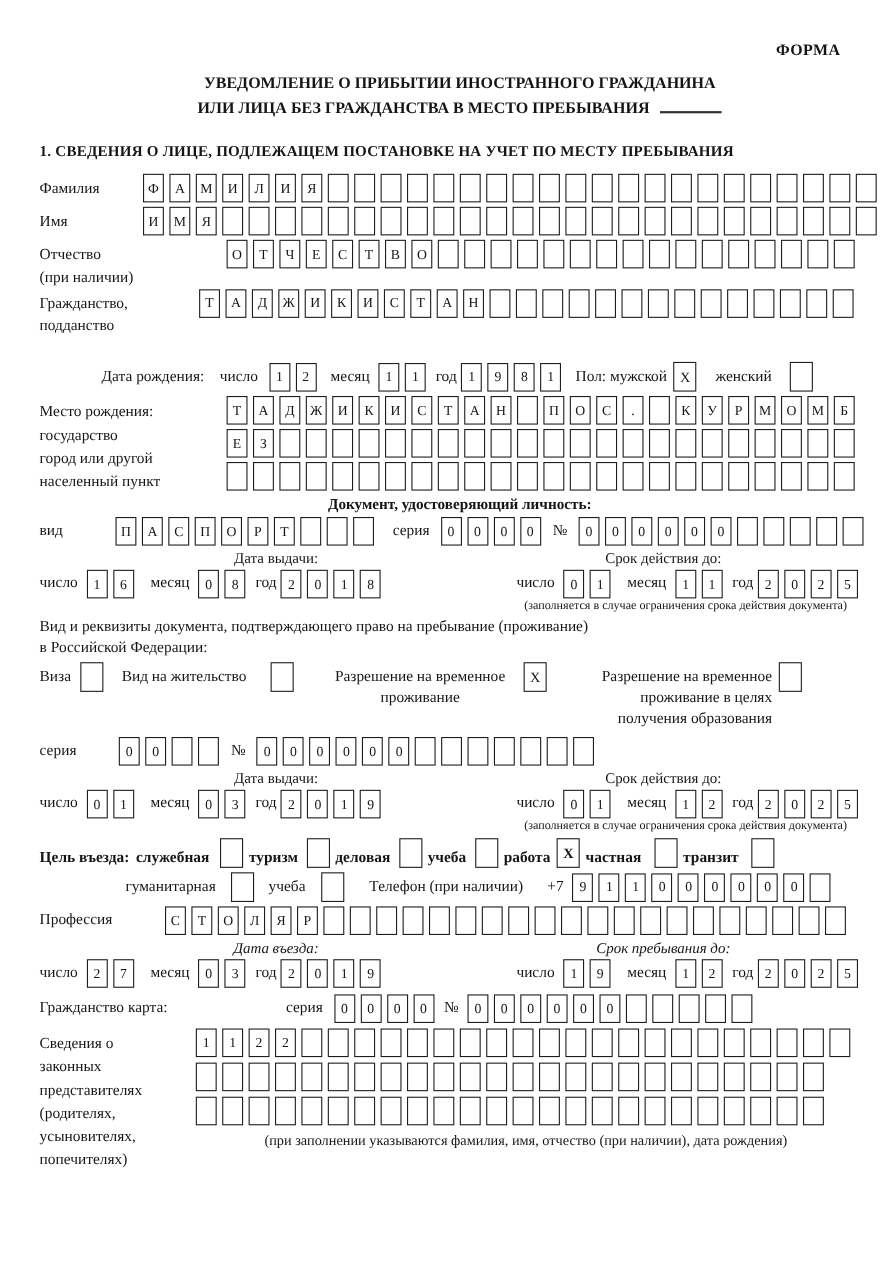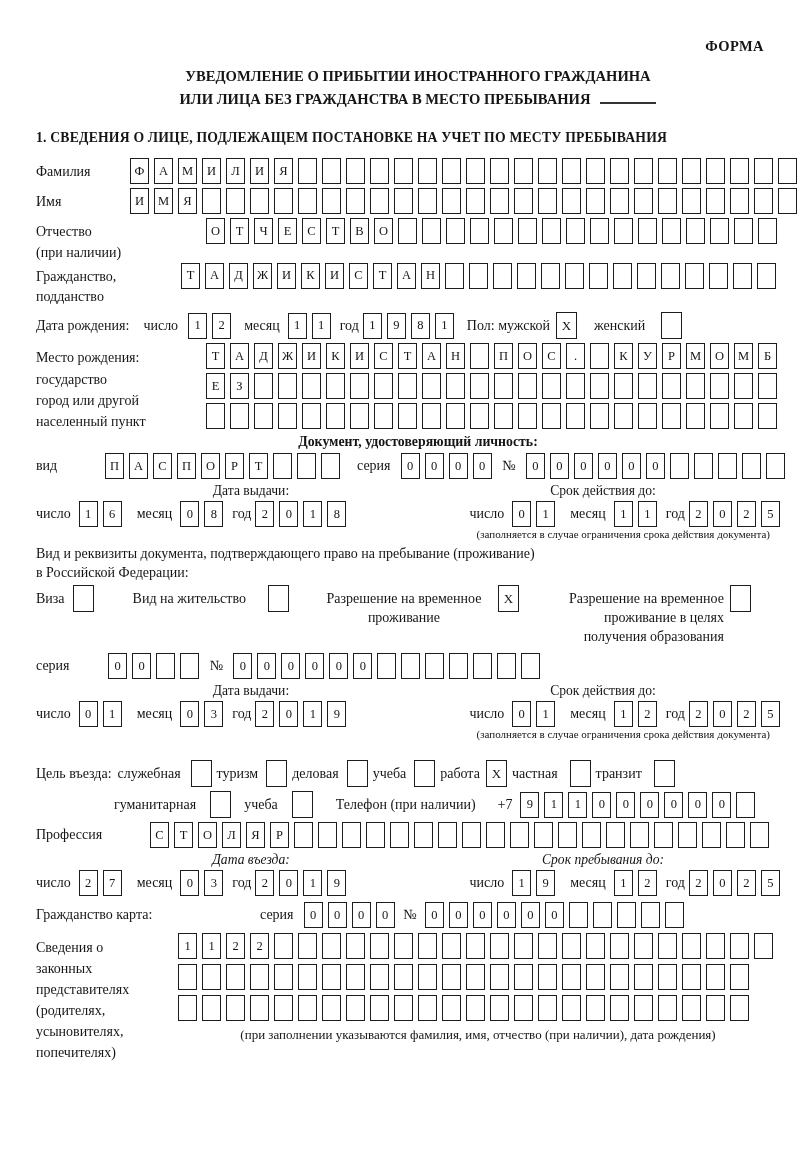--- a/index.html
+++ b/index.html
@@ -174,21 +174,21 @@
         <span class="box"></span>
         <span class="box"></span>
         <span class="box"></span>
         <span class="box"></span>
         <span class="box"></span>
         <span class="box"></span>
         <span class="box"></span>
       </span>
   </div>
 
-  <div class="frow inl" style="margin-top:5px;align-items:center;">
+  <div class="frow inl" style="margin-top:22px;align-items:center;justify-content:center;">
     <span class="dlbl">Дата рождения:</span>
     <span class="dlbl" style="margin:0 10px 0 14px;">число</span>
     <span class="boxrow">
         <span class="box">1</span>
         <span class="box">2</span>
       </span>
     <span class="dlbl" style="margin:0 8px 0 8px;">месяц</span>
     <span class="boxrow">
         <span class="box">1</span>
         <span class="box">1</span>
@@ -385,21 +385,21 @@
   <div class="dates-note">(заполняется в случае ограничения срока действия документа)</div>
 
   <div class="intro">Вид и реквизиты документа, подтверждающего право на пребывание (проживание)</div>
   <div class="intro" style="margin-top:3px;">в Российской Федерации:</div>
 
   <div class="frow" style="margin-top:4px;">
     <span class="optlbl" style="padding-top:5px;">Виза</span>
     <span class="boxrow ck" style="margin-left:8px;">
         <span class="box"></span>
       </span>
-    <span class="optlbl" style="margin-left:34px;padding-top:5px;">Вид на жительство</span>
+    <span class="optlbl" style="margin-left:12px;padding-top:5px;">Вид на жительство</span>
     <span class="boxrow ck" style="margin-left:22px;">
         <span class="box"></span>
       </span>
     <span class="optlbl optblk" style="margin-left:24px;width:172px;padding-top:5px;">Разрешение на временное проживание</span>
     <span class="boxrow ck" style="margin-left:8px;">
         <span class="box">X</span>
       </span>
     <span class="optlbl optblk" style="margin-left:18px;width:182px;padding-top:5px;text-align:right;">Разрешение на временное проживание в целях получения образования</span>
     <span class="boxrow ck" style="margin-left:6px;">
         <span class="box"></span>
@@ -471,21 +471,21 @@
       <span class="boxrow">
           <span class="box">2</span>
           <span class="box">0</span>
           <span class="box">2</span>
           <span class="box">5</span>
         </span>
     </span>
   </div>
   <div class="dates-note">(заполняется в случае ограничения срока действия документа)</div>
 
-  <div class="frow inl" style="margin-top:20px;align-items:center;">
+  <div class="frow inl" style="margin-top:5px;align-items:flex-end;font-weight:bold;">
     <span class="dlbl">Цель въезда:</span>
     <span class="dlbl" style="margin-left:6px;">служебная</span>
     <span class="boxrow ck" style="margin-left:10px;">
         <span class="box"></span>
       </span>
     <span class="dlbl">туризм</span>
     <span class="boxrow ck" style="margin-left:8px;">
         <span class="box"></span>
       </span>
     <span class="dlbl">деловая</span>

